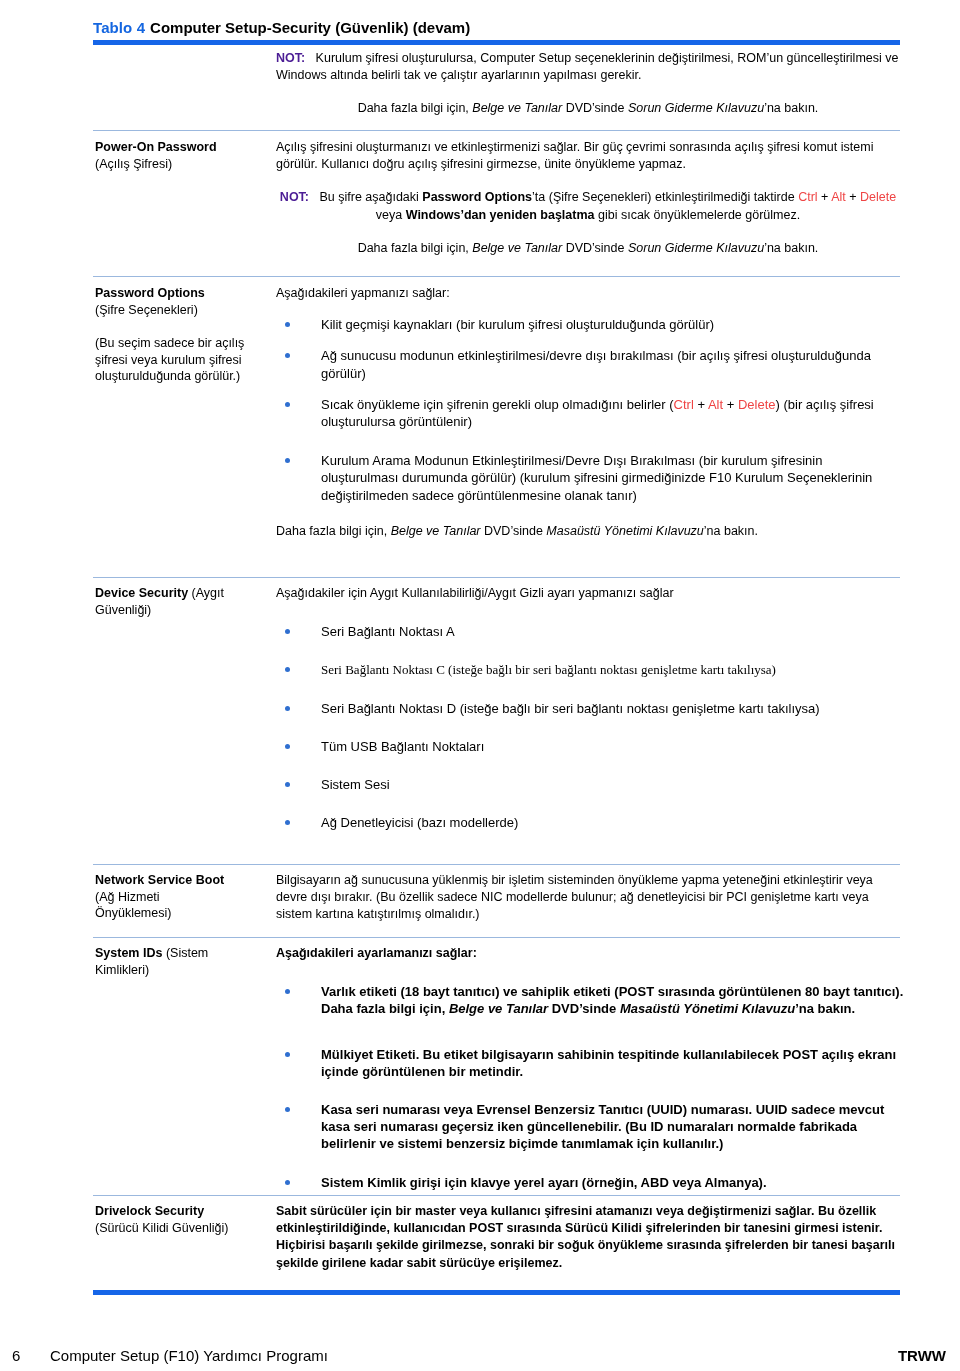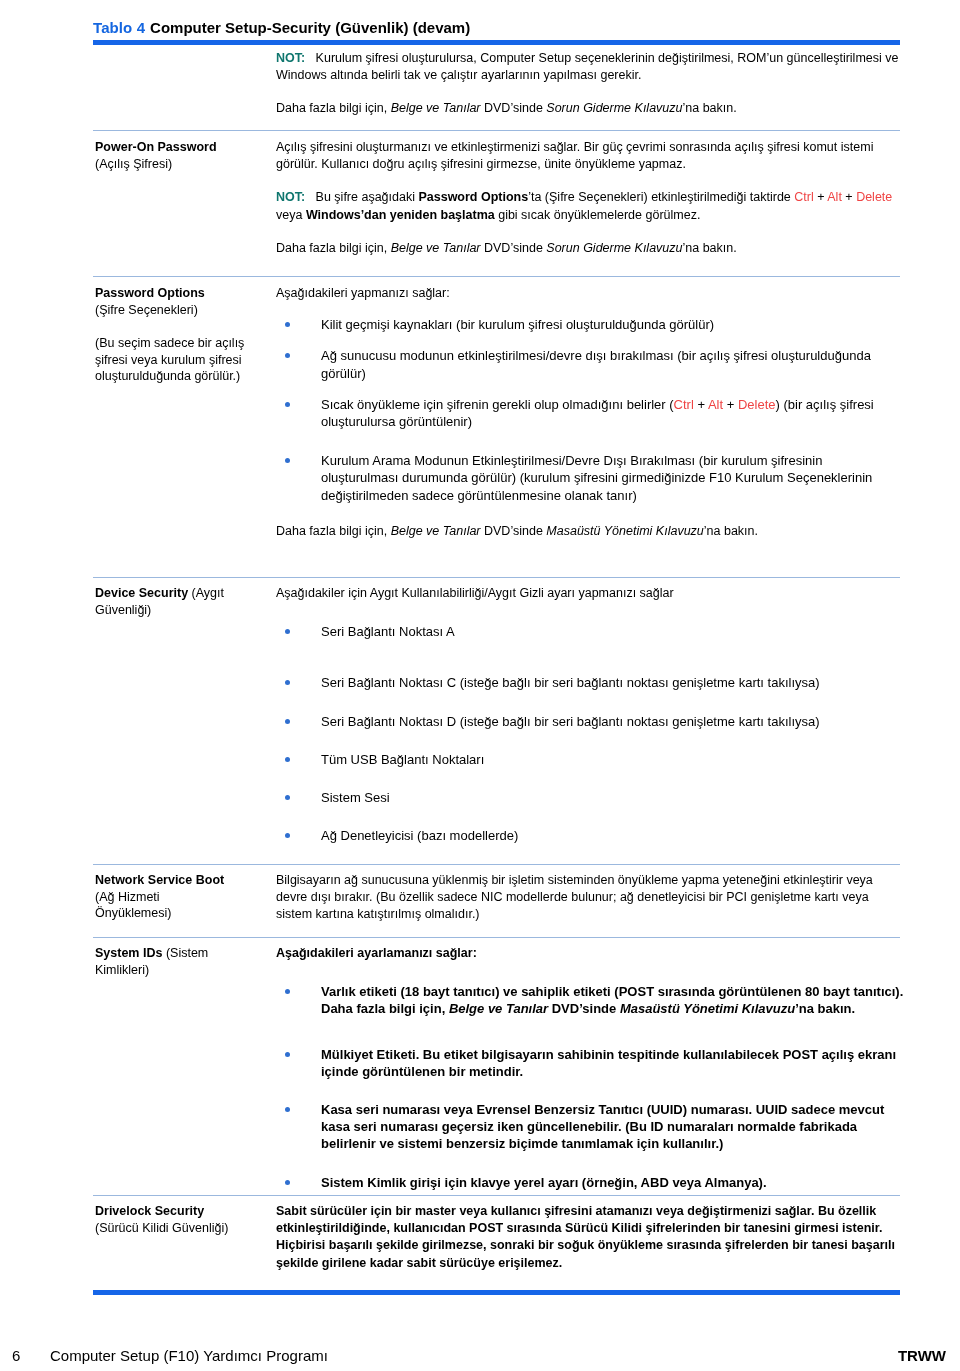--- a/index.html
+++ b/index.html
@@ -87,27 +87,27 @@
     left: 276px;
     width: 624px;
     font-size: 12.5px;
     line-height: 17.2px;
   }
   .col-r.wide { width: 628px; font-weight: bold; }
 
   b, .b { font-weight: bold; }
   i, .i { font-style: italic; }
   .note-lbl {
-    color: #0f766e;
+    color: #4c1d95;
     font-weight: bold;
   }
   .xref { color: #ef4444; }
 
   p { margin: 0; }
-  .p + .p { margin-top: 13px; }
+  .p + .p { margin-top: 13px; text-align: center; }
 
   
   ul.bl {
     list-style: none;
     margin: 0;
     padding: 0;
   }
   ul.bl li {
     position: relative;
     padding-left: 45px;
@@ -220,21 +220,21 @@
 
   <div class="row" style="top:573px;">
     <div class="col-l">
       <div><b>Device Security</b><span> (Aygıt</span></div>
       <div>Güvenliği)</div>
     </div>
     <div class="col-r">
       <p class="p">Aşağıdakiler için Aygıt Kullanılabilirliği/Aygıt Gizli ayarı yapmanızı sağlar</p>
       <ul class="bl">
         <li style="margin-top:21px;"><span class="dot"></span><span>Seri Bağlantı Noktası A</span></li>
-        <li style="margin-top:34px;"><span class="dot"></span><span>Seri Bağlantı Noktası C (isteğe bağlı bir seri bağlantı noktası genişletme kartı takılıysa)</span></li>
+        <li style="margin-top:21px;font-family:Liberation Serif, serif;"><span class="dot"></span><span>Seri Bağlantı Noktası C (isteğe bağlı bir seri bağlantı noktası genişletme kartı takılıysa)</span></li>
         <li style="margin-top:21px;"><span class="dot"></span><span>Seri Bağlantı Noktası D (isteğe bağlı bir seri bağlantı noktası genişletme kartı takılıysa)</span></li>
         <li style="margin-top:21px;"><span class="dot"></span><span>Tüm USB Bağlantı Noktaları</span></li>
         <li style="margin-top:21px;"><span class="dot"></span><span>Sistem Sesi</span></li>
         <li style="margin-top:21px;"><span class="dot"></span><span>Ağ Denetleyicisi (bazı modellerde)</span></li>
       </ul>
     </div>
   </div>
 
   <div class="rule-row" style="top:852px;"></div>
 

